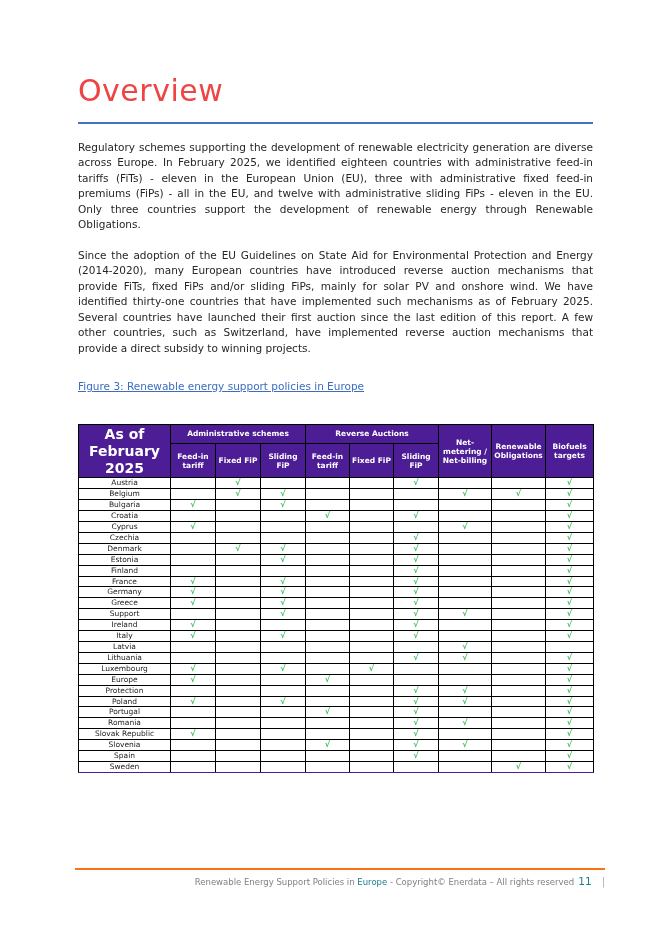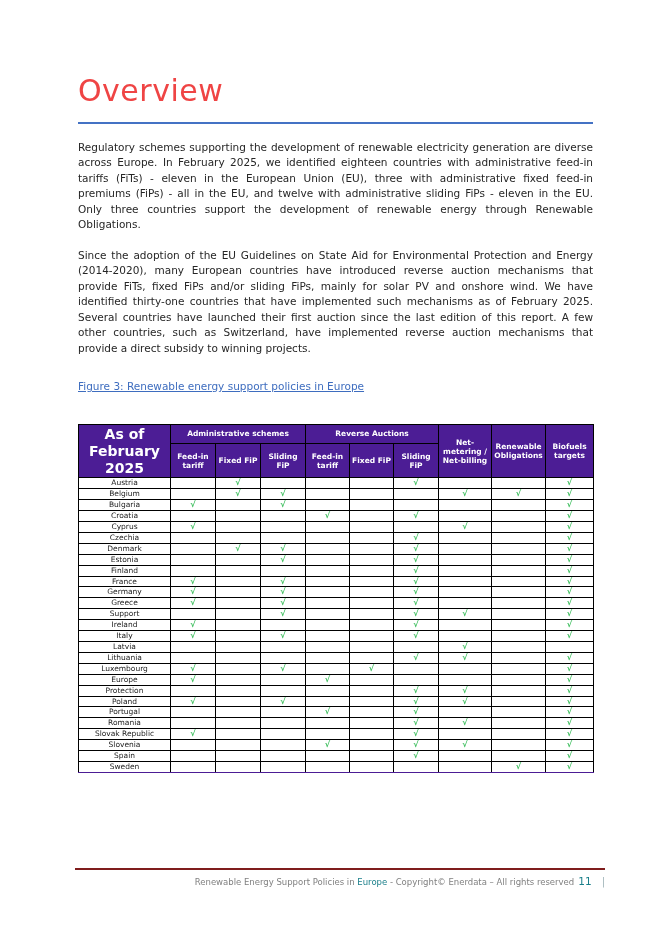--- a/index.html
+++ b/index.html
@@ -42,21 +42,21 @@
     height:9.9px;font-size:7.5px;color:#1a1a1a;
     padding:0 2px;line-height:9.9px;background:#fff;
   }
   .policy-table tbody td.country{text-align:center;}
   .policy-table tbody td.check{
     text-align:center;color:#3fbf5f;font-size:8px;font-weight:bold;
   }
   .policy-table tbody tr:last-child td{border-bottom:1px solid #4c1d95;}
   .page-footer{
     position:absolute;top:868px;left:75px;width:530px;
-    border-top:2px solid #7f1d1d;padding-top:5px;
+    border-top:2px solid #f97316;padding-top:5px;
     text-align:right;font-size:8.5px;color:#808080;white-space:nowrap;
   }
   .page-footer .teal{color:#1a7f8a;}
   .page-footer .page-num{color:#1a7f8a;font-size:10.5px;margin-left:4px;}
   .page-footer .sep{color:#9fb4b8;margin-left:10px;font-size:10px;}
 </style>
 </head>
 <body>
 
 <div class="content">

